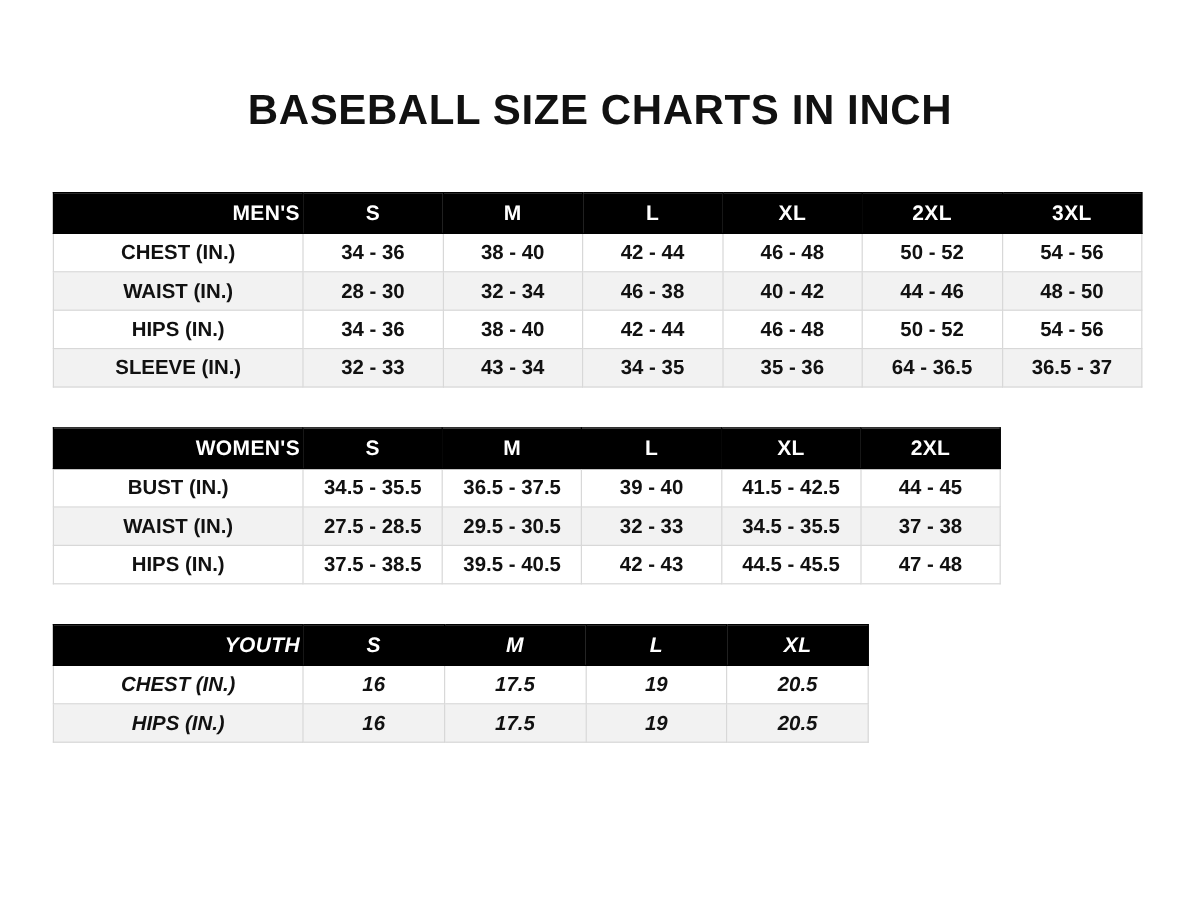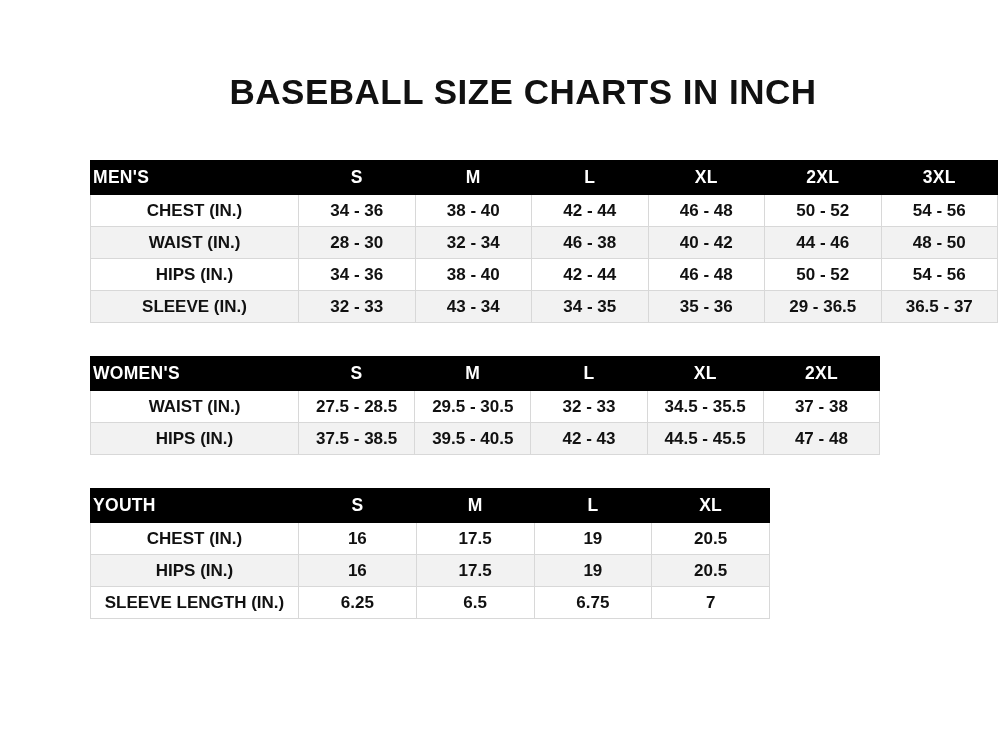--- a/index.html
+++ b/index.html
@@ -12,21 +12,20 @@
     background: #ffffff;
     font-family: "Liberation Sans", sans-serif;
     color: #000000;
     overflow: hidden;
   }
   .page {
     position: relative;
     width: 1000px;
     height: 700px;
     box-sizing: border-box;
-    padding-left: 46px;
   }
   .title {
     text-align: center;
     font-size: 35px;
     font-weight: bold;
     letter-spacing: 0.5px;
     margin: 0;
     padding-top: 72px;
     color: #111111;
   }
@@ -34,21 +33,21 @@
     margin-top: 48px;
     padding-left: 44px;
   }
   table {
     border-collapse: collapse;
     table-layout: fixed;
     margin-bottom: 33px;
   }
   table.men   { width: 908px; }
   table.women { width: 790px; }
-  table.youth { width: 680px; }
+  table.youth { width: 680px; font-style: italic; }
 
   th, td {
     border: 1px solid #d8d8d8;
     text-align: center;
     font-size: 17px;
     font-weight: bold;
     height: 31px;
     padding: 0 2px;
     background: #ffffff;
     color: #111111;
@@ -56,21 +55,21 @@
   }
   thead th {
     background: #000000;
     color: #ffffff;
     border: 1px solid #000000;
     font-size: 17.5px;
     letter-spacing: 0.3px;
     height: 33px;
   }
   thead th.rowhead {
-    text-align: left;
+    text-align: right;
   }
   tbody tr:nth-child(even) td {
     background: #f2f2f2;
   }
   tbody td.rowhead {
     font-weight: bold;
   }
   
   table.men colgroup col:first-child { width: 208px; }
   table.women colgroup col:first-child { width: 208px; }
@@ -133,21 +132,21 @@
           <td>46 - 48</td>
           <td>50 - 52</td>
           <td>54 - 56</td>
         </tr>
         <tr>
           <td class="rowhead">SLEEVE (IN.)</td>
           <td>32 - 33</td>
           <td>43 - 34</td>
           <td>34 - 35</td>
           <td>35 - 36</td>
-          <td>29 - 36.5</td>
+          <td>64 - 36.5</td>
           <td>36.5 - 37</td>
         </tr>
       </tbody>
     </table>
 
     <table class="women">
       <colgroup>
           <col>
           <col>
           <col>
@@ -160,20 +159,28 @@
           <th class="rowhead">WOMEN'S</th>
           <th>S</th>
           <th>M</th>
           <th>L</th>
           <th>XL</th>
           <th>2XL</th>
         </tr>
       </thead>
       <tbody>
         <tr>
+          <td class="rowhead">BUST (IN.)</td>
+          <td>34.5 - 35.5</td>
+          <td>36.5 - 37.5</td>
+          <td>39 - 40</td>
+          <td>41.5 - 42.5</td>
+          <td>44 - 45</td>
+        </tr>
+        <tr>
           <td class="rowhead">WAIST (IN.)</td>
           <td>27.5 - 28.5</td>
           <td>29.5 - 30.5</td>
           <td>32 - 33</td>
           <td>34.5 - 35.5</td>
           <td>37 - 38</td>
         </tr>
         <tr>
           <td class="rowhead">HIPS (IN.)</td>
           <td>37.5 - 38.5</td>
@@ -210,24 +217,17 @@
           <td>19</td>
           <td>20.5</td>
         </tr>
         <tr>
           <td class="rowhead">HIPS (IN.)</td>
           <td>16</td>
           <td>17.5</td>
           <td>19</td>
           <td>20.5</td>
         </tr>
-        <tr>
-          <td class="rowhead">SLEEVE LENGTH (IN.)</td>
-          <td>6.25</td>
-          <td>6.5</td>
-          <td>6.75</td>
-          <td>7</td>
-        </tr>
       </tbody>
     </table>
 
   </div>
 </div>
 
 </body></html>

